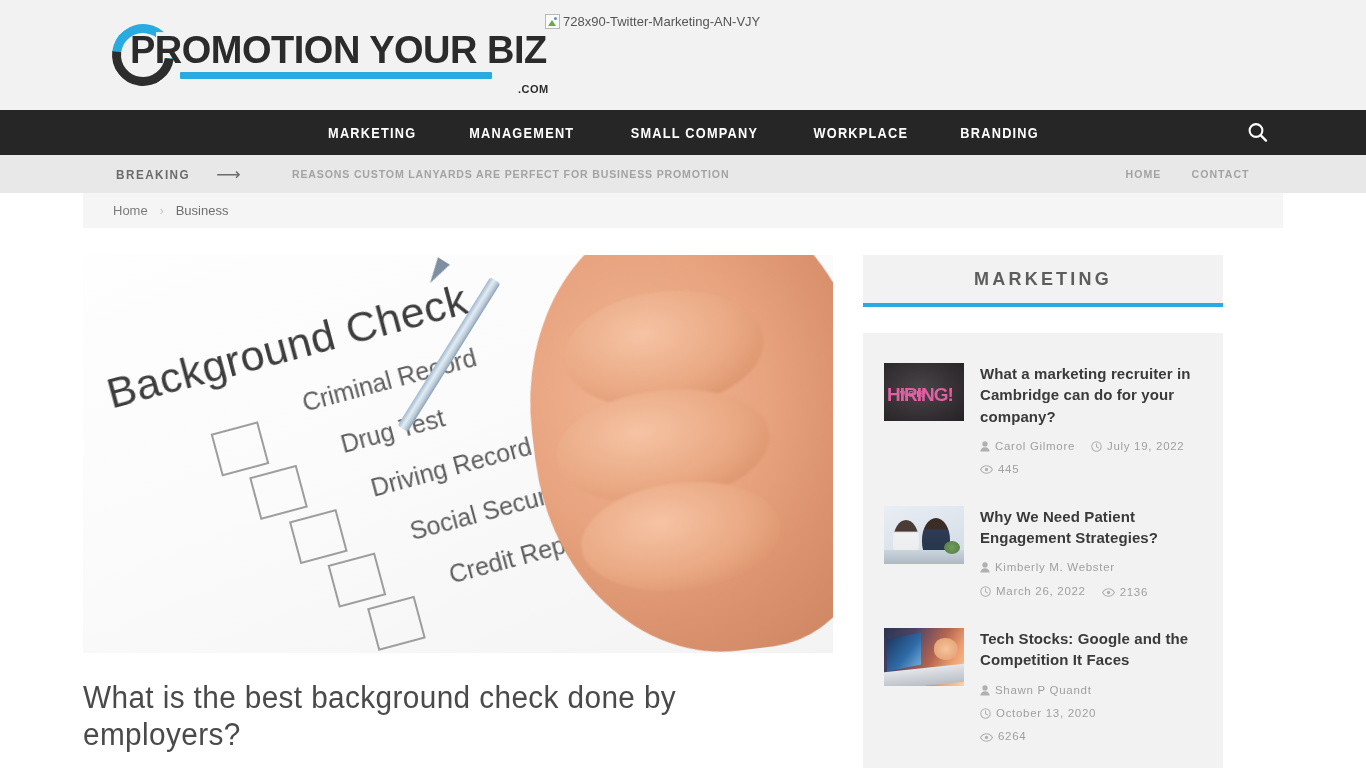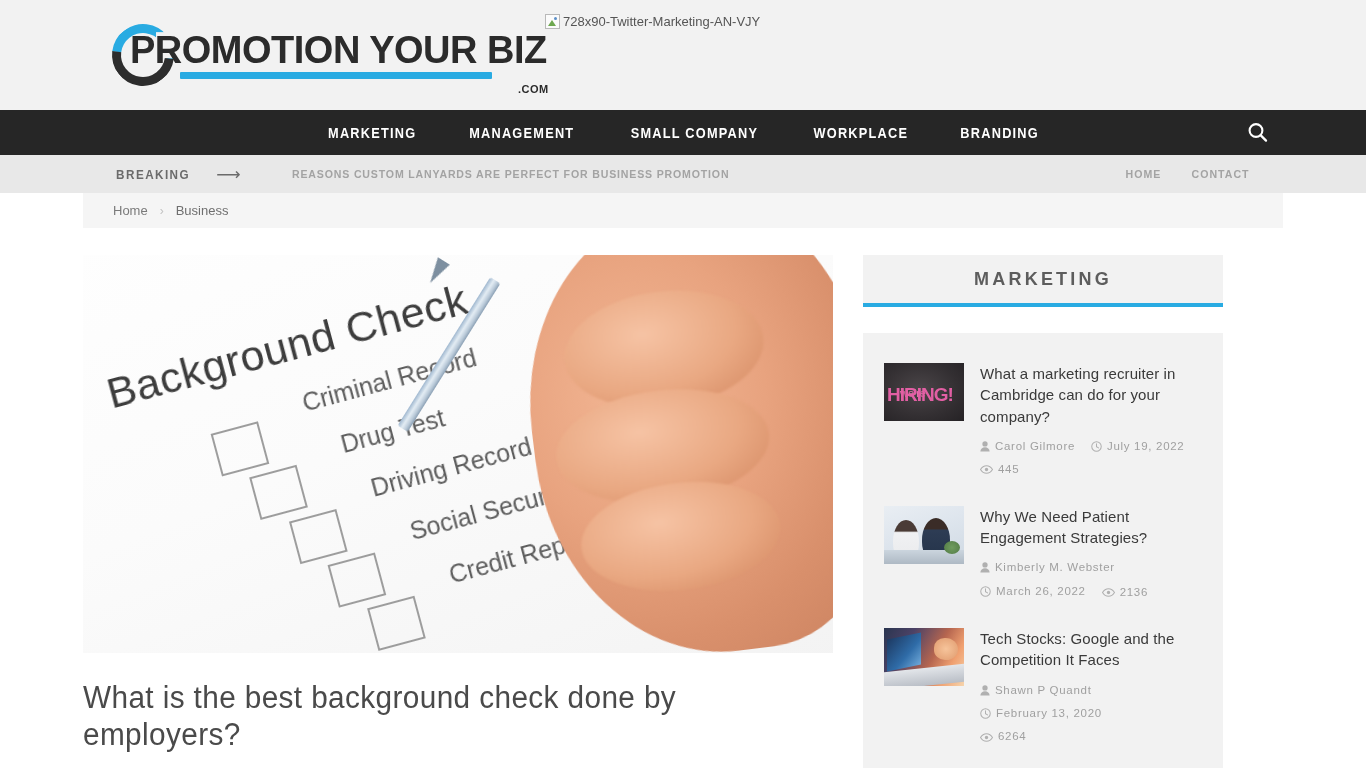--- a/index.html
+++ b/index.html
@@ -398,20 +398,21 @@
     border-radius: 44% 52% 48% 46%;
   }
   .post-body { flex: 1; min-width: 0; }
   .post-title {
     font-family: "Liberation Sans Narrow", "Liberation Sans", sans-serif;
     font-size: 15px;
     color: #3a3a3a;
     line-height: 1.42;
     cursor: pointer;
     letter-spacing: 0.1px;
+    font-weight: bold;
   }
   .post-meta {
     margin-top: 9px;
     color: #a0a0a0;
     font-family: "Liberation Sans Narrow", "Liberation Sans", sans-serif;
     font-size: 11.5px;
     letter-spacing: 0.7px;
     line-height: 1.85;
   }
   .post-meta .mi {
@@ -616,21 +617,21 @@
                 </span>
                 <span>Shawn P Quandt</span>
               </span>
               <span class="mi">
                 <span>
                   <svg width="11" height="11" viewBox="0 0 13 13">
                       <circle cx="6.5" cy="6.5" r="5.6" fill="none" stroke="#b0b0b0" stroke-width="1.2"></circle>
                       <path d="M6.5 3.4V6.7l2.4 1.5" fill="none" stroke="#b0b0b0" stroke-width="1.2" stroke-linecap="round"></path>
                     </svg>
                 </span>
-                <span>February 13, 2020</span>
+                <span>October 13, 2020</span>
               </span>
               <br>
               <span class="mi">
                 <span>
                   <svg width="13" height="9" viewBox="0 0 15 10">
                       <path d="M0.6 5C2.4 1.9 4.8 0.6 7.5 0.6S12.6 1.9 14.4 5c-1.8 3.1-4.2 4.4-6.9 4.4S2.4 8.1 0.6 5z" fill="none" stroke="#b0b0b0" stroke-width="1.2"></path>
                       <circle cx="7.5" cy="5" r="1.9" fill="#b0b0b0"></circle>
                     </svg>
                 </span>
                 <span>6264</span>

